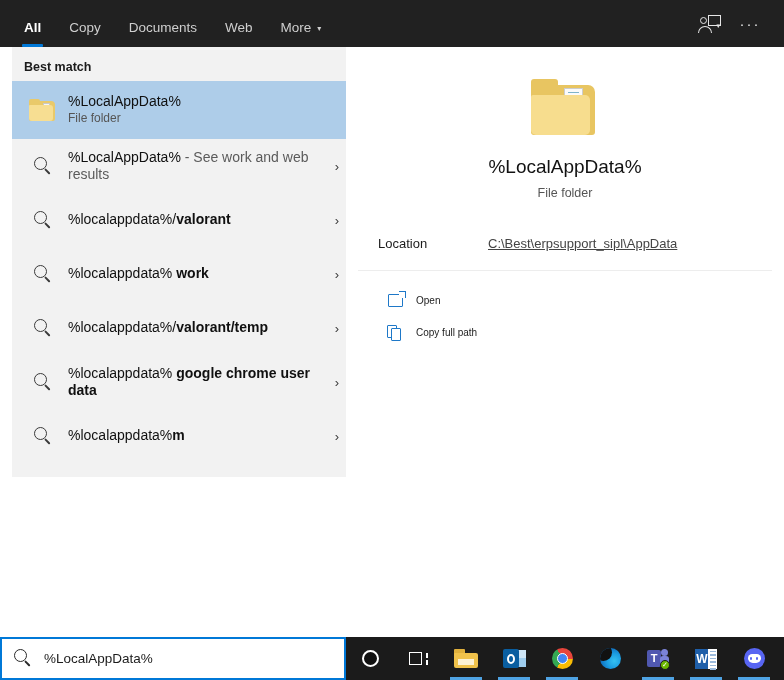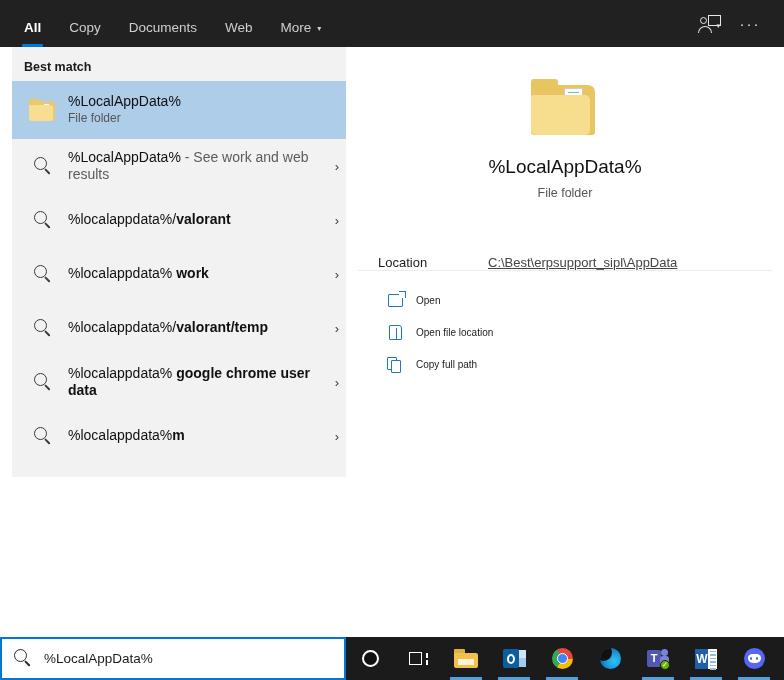--- a/index.html
+++ b/index.html
@@ -189,21 +189,21 @@
     background: #f7dd8e;
     border-radius: 2px 5px 5px 5px;
   }
   .preview-title {
     font-size: 19px; color: #121212; line-height: 1.3;
   }
   .preview-sub {
     font-size: 12.5px; color: #555555; margin-top: 6px;
   }
   .loc-row {
-    display: flex; align-items: flex-end;
+    display: flex; align-items: center;
     padding: 0 0 0 32px;
     height: 52px;
   }
   .loc-label {
     width: 110px; min-width: 110px;
     font-size: 13px; color: #1b1b1b;
   }
   .loc-value {
     font-size: 13px; color: #444444;
     text-decoration: underline;
@@ -633,26 +633,20 @@
 
     <div class="actions">
       <div class="action">
         <span class="aicon">
             <span class="sq-open"></span>
           </span>
         <span class="alabel">Open</span>
       </div>
       <div class="action">
         <span class="aicon">
-            <span class="sq-folderloc"></span>
-          </span>
-        <span class="alabel">Open file location</span>
-      </div>
-      <div class="action">
-        <span class="aicon">
           <span class="sq-copy">
               <span class="c1"></span>
               <span class="c2"></span>
             </span>
         </span>
         <span class="alabel">Copy full path</span>
       </div>
     </div>
   </div>
 

